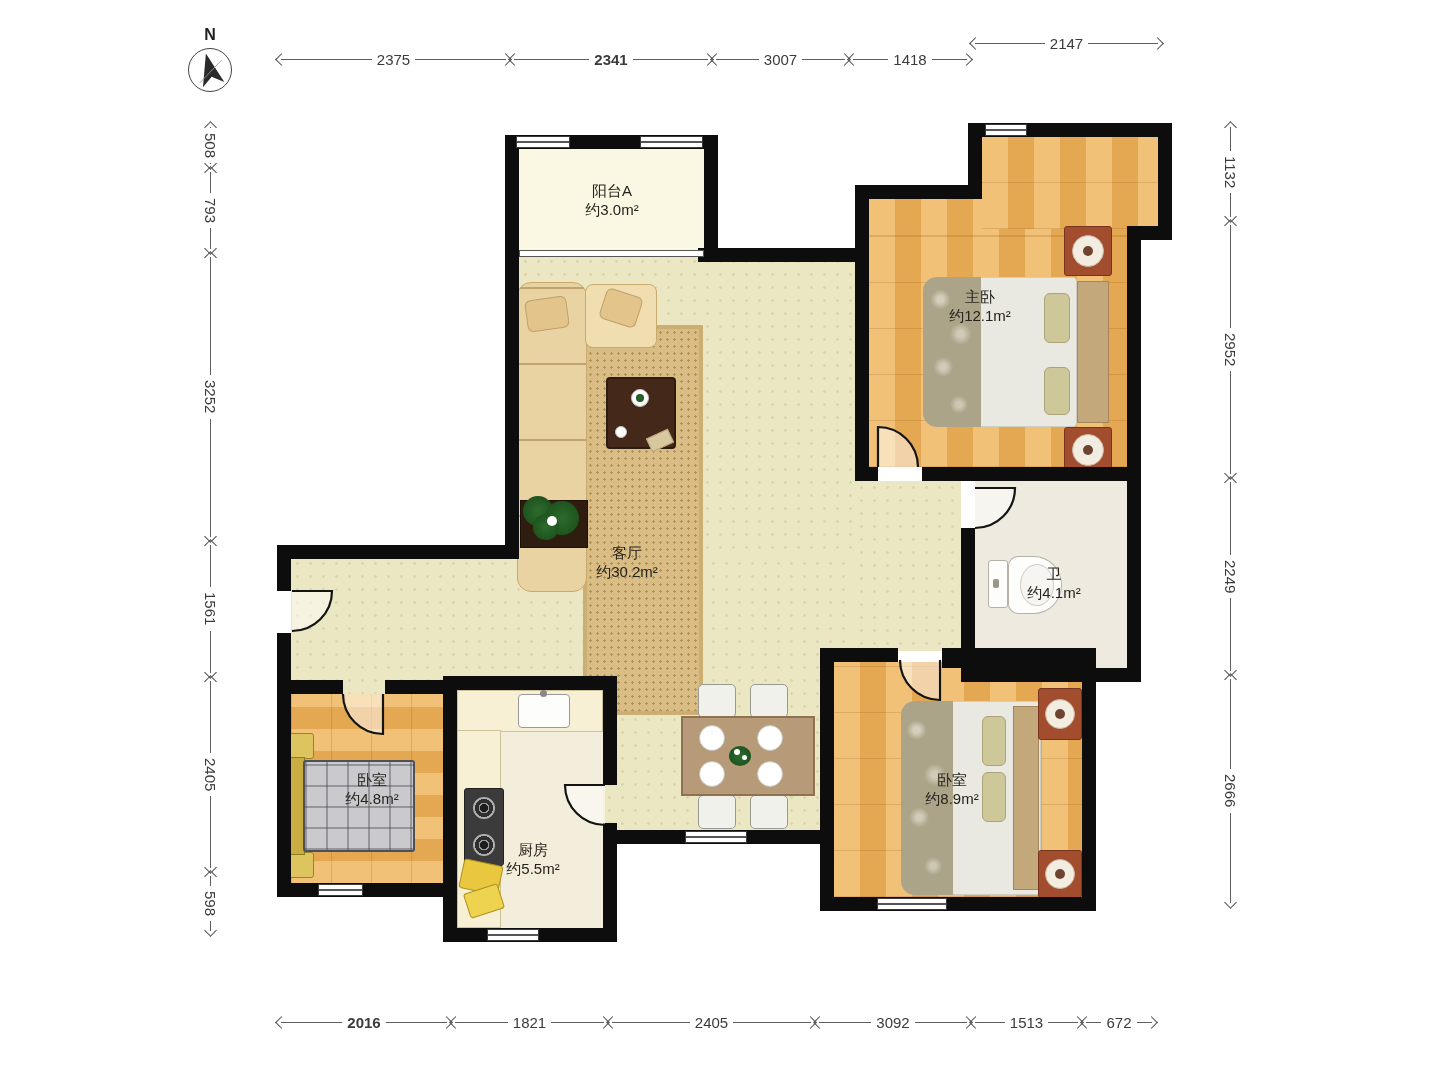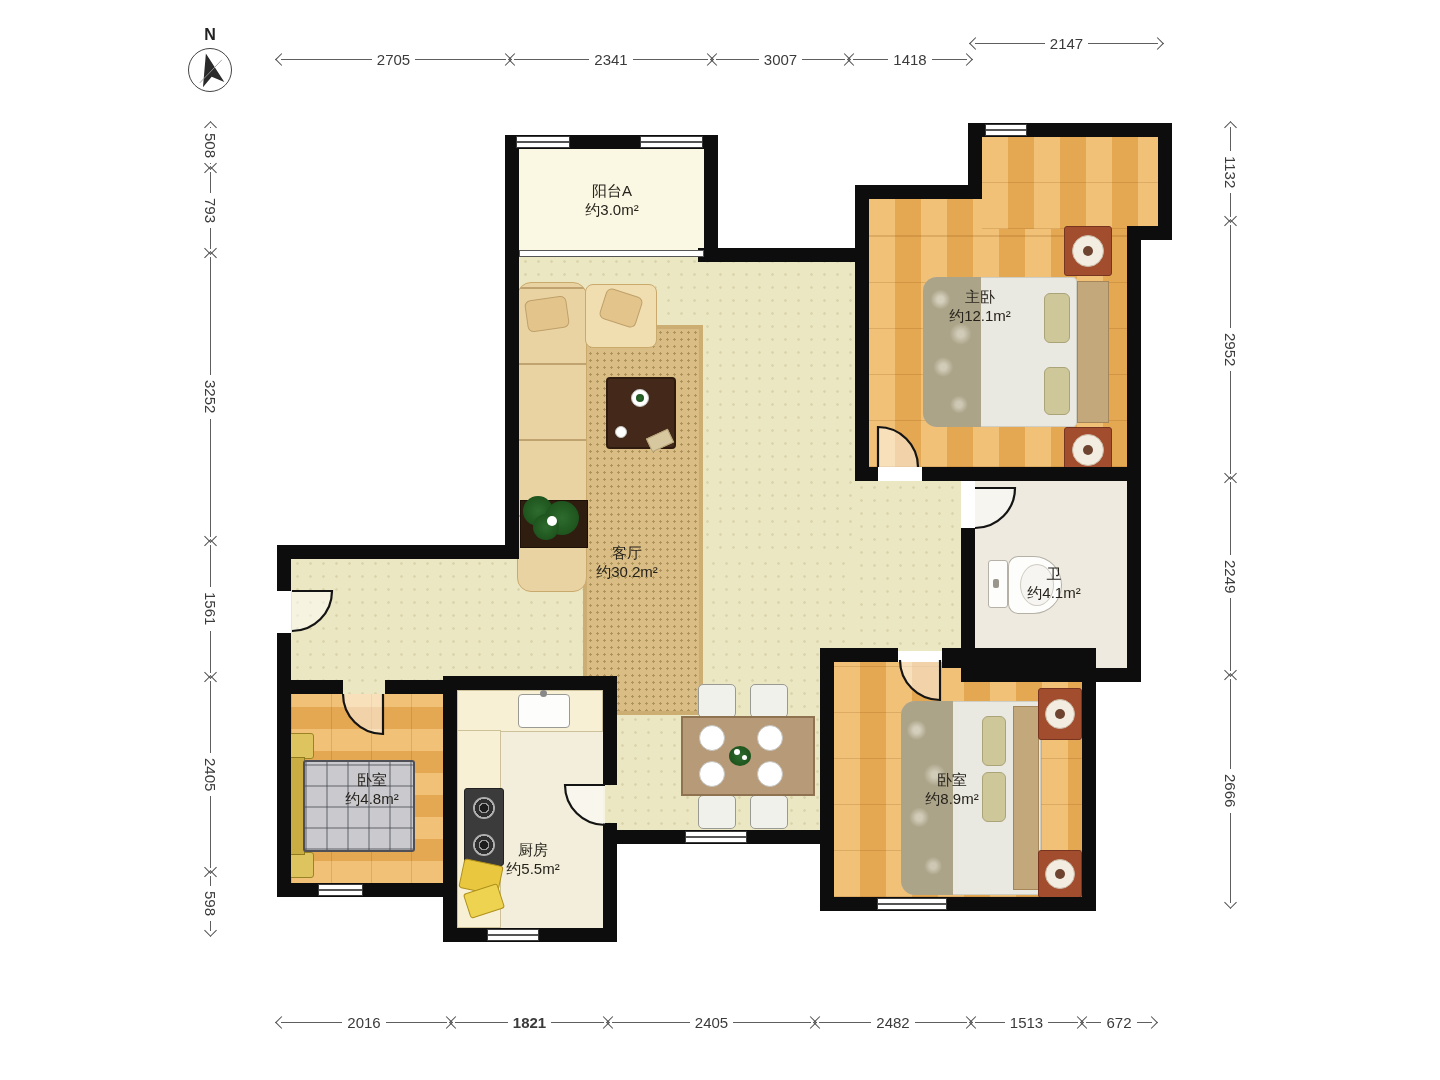--- a/index.html
+++ b/index.html
@@ -256,28 +256,28 @@
     <div>约5.5m²</div>
   </div>
   <div class="po room-label" style="left:952px;top:790px">
     <div>卧室</div>
     <div>约8.9m²</div>
   </div>
 
   <div class="po dim dim-h" style="left:277px;top:52px;width:233px">
       <i class="arw a1"></i>
       <i class="ln"></i>
-      <b class="lbl" style="font-weight:normal">2705</b>
+      <b class="lbl" style="font-weight:normal">2375</b>
       <i class="ln"></i>
       <i class="arw a2"></i>
     </div>
   <div class="po dim dim-h" style="left:510px;top:52px;width:202px">
       <i class="arw a1"></i>
       <i class="ln"></i>
-      <b class="lbl" style="font-weight:normal">2341</b>
+      <b class="lbl" style="font-weight:bold">2341</b>
       <i class="ln"></i>
       <i class="arw a2"></i>
     </div>
   <div class="po dim dim-h" style="left:712px;top:52px;width:137px">
       <i class="arw a1"></i>
       <i class="ln"></i>
       <b class="lbl" style="font-weight:normal">3007</b>
       <i class="ln"></i>
       <i class="arw a2"></i>
     </div>
@@ -292,42 +292,42 @@
       <i class="arw a1"></i>
       <i class="ln"></i>
       <b class="lbl" style="font-weight:normal">2147</b>
       <i class="ln"></i>
       <i class="arw a2"></i>
     </div>
 
   <div class="po dim dim-h" style="left:277px;top:1015px;width:174px">
       <i class="arw a1"></i>
       <i class="ln"></i>
-      <b class="lbl" style="font-weight:normal">2016</b>
+      <b class="lbl" style="font-weight:bold">2016</b>
       <i class="ln"></i>
       <i class="arw a2"></i>
     </div>
   <div class="po dim dim-h" style="left:451px;top:1015px;width:157px">
       <i class="arw a1"></i>
       <i class="ln"></i>
-      <b class="lbl" style="font-weight:bold">1821</b>
+      <b class="lbl" style="font-weight:normal">1821</b>
       <i class="ln"></i>
       <i class="arw a2"></i>
     </div>
   <div class="po dim dim-h" style="left:608px;top:1015px;width:207px">
       <i class="arw a1"></i>
       <i class="ln"></i>
       <b class="lbl" style="font-weight:normal">2405</b>
       <i class="ln"></i>
       <i class="arw a2"></i>
     </div>
   <div class="po dim dim-h" style="left:815px;top:1015px;width:156px">
       <i class="arw a1"></i>
       <i class="ln"></i>
-      <b class="lbl" style="font-weight:normal">2482</b>
+      <b class="lbl" style="font-weight:normal">3092</b>
       <i class="ln"></i>
       <i class="arw a2"></i>
     </div>
   <div class="po dim dim-h" style="left:971px;top:1015px;width:111px">
       <i class="arw a1"></i>
       <i class="ln"></i>
       <b class="lbl" style="font-weight:normal">1513</b>
       <i class="ln"></i>
       <i class="arw a2"></i>
     </div>

